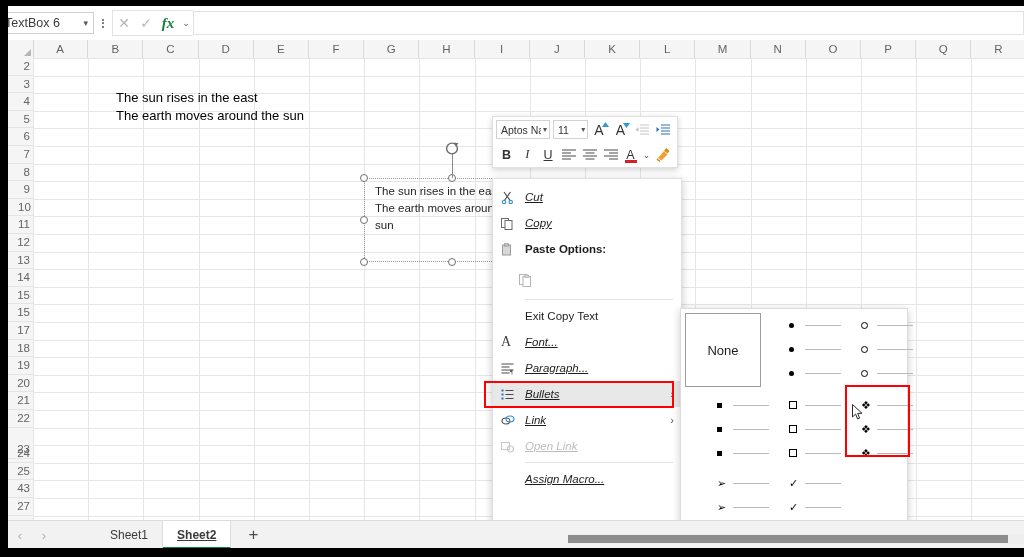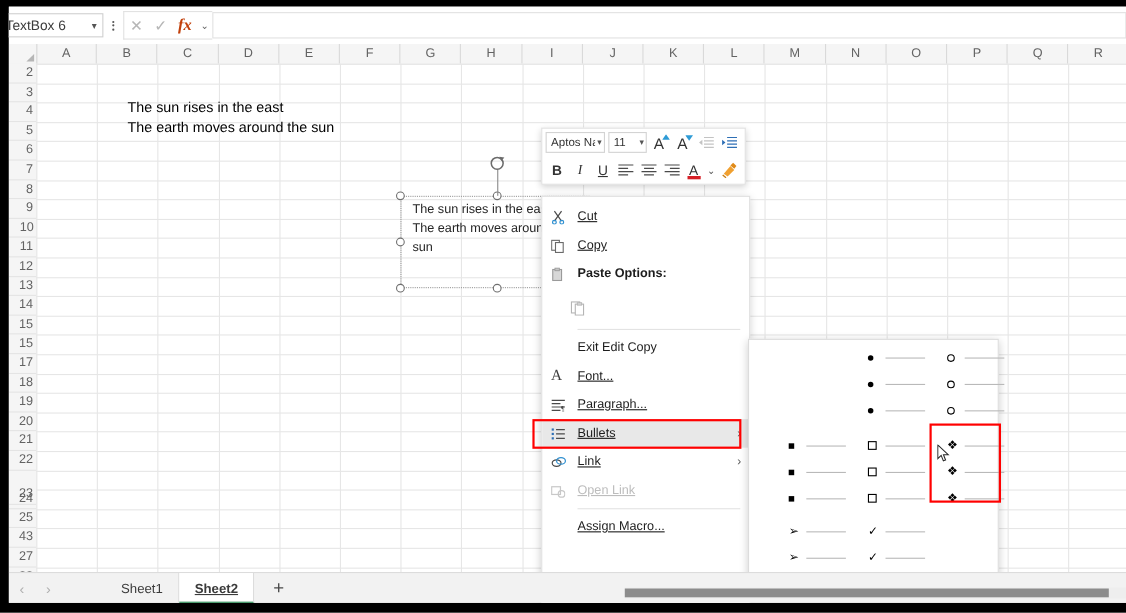--- a/index.html
+++ b/index.html
@@ -27,21 +27,21 @@
     background:#fff;display:flex;align-items:center;
     font-size:12.5px;color:#3b3b3b;padding-left:6px;box-sizing:border-box;
     justify-content:space-between;
   }
   .namebox span.nb-text{white-space:nowrap;overflow:hidden;}
   .chev{font-size:9px;color:#555;padding-right:5px;}
   .kebab{width:18px;text-align:center;color:#555;font-size:13px;letter-spacing:0;line-height:10px;}
   .kebab i{display:block;width:2px;height:2px;background:#555;border-radius:50%;margin:1.5px auto;font-style:normal;}
   .fbtns{display:flex;align-items:center;height:24px;border:1px solid #e2e2e2;border-right:none;background:#fff;}
   .fbtn{width:22px;text-align:center;font-size:14px;color:#b6b6b6;}
-  .fbtn.fx{color:#c2410c;font-family:"Liberation Serif",serif;font-style:italic;font-weight:bold;font-size:15px;}
+  .fbtn.fx{color:#15803d;font-family:"Liberation Serif",serif;font-style:italic;font-weight:bold;font-size:15px;}
   .fbtn.sm{font-size:9px;color:#666;width:14px;}
   .fbar-input{
     flex:1;height:24px;border:1px solid #e2e2e2;background:#fff;
     font-size:12px;color:#222;padding-left:6px;box-sizing:border-box;
     display:flex;align-items:center;
   }
 
   
   .grid-wrap{position:absolute;left:0;top:34px;width:1016px;height:480px;background:#fff;overflow:hidden;}
   .colhdr{position:absolute;left:0;top:0;height:18px;width:1016px;background:#f5f5f5;border-bottom:1px solid #d6d6d6;}
@@ -102,21 +102,21 @@
   .mi{position:relative;height:26px;display:flex;align-items:center;padding-left:8px;box-sizing:border-box;
       font-size:11.5px;color:#1d1d1d;}
   .mi .ic{width:24px;display:flex;align-items:center;justify-content:flex-start;font-size:12.5px;}
   .mi .lbl{flex:1;}
   .mi .arr{width:18px;text-align:center;color:#555;font-size:11px;}
   .mi.bold .lbl{font-weight:bold;}
   .mi.dis{color:#bdbdbd;}
   .mi.sel{background:#e8e8e8;}
   .mi.pasteimg{height:34px;}
   .sep{height:1px;background:#e3e3e3;margin:3px 8px 3px 32px;}
-  .u{text-decoration:underline;}
+  .u{text-decoration:underline;font-style:italic;}
 
   
   .gallery{
     position:absolute;left:672px;top:302px;width:228px;height:235px;
     background:#fff;border:1px solid #dcdcdc;box-shadow:0 2px 8px rgba(0,0,0,.20);
     box-sizing:border-box;
   }
   .g-none{
     position:absolute;left:4px;top:4px;width:76px;height:74px;
     border:1px solid #9c9c9c;background:#fff;display:flex;align-items:center;justify-content:center;
@@ -406,21 +406,21 @@
             <rect x="6.8" y="3.2" width="4" height="2.2" fill="#d8d8d8" stroke="#b5b5b5" stroke-width="0.8"></rect>
           </svg>
         </div>
         <div class="lbl"></div>
       </div>
 
       <div class="sep"></div>
 
       <div class="mi">
         <div class="ic"></div>
-        <div class="lbl">Exit Edit Copy</div>
+        <div class="lbl">Exit Copy Text</div>
       </div>
 
       <div class="mi">
         <div class="ic">
           <span style="font-family:'Liberation Serif',serif;font-size:14px;color:#3d3d3d;">A</span>
         </div>
         <div class="lbl"><span class="u">Font...</span></div>
       </div>
 
       <div class="mi">
@@ -476,20 +476,21 @@
       </div>
 
       <div class="mi">
         
         
       </div>
 
     </div>
 
     <div class="gallery">
+      <div class="g-none">None</div>
 
       <div class="g-cell" style="left:100px;top:4px;">
         <div class="blrow">
             <span class="bl">
               <span class="circ-f"></span>
             </span>
             <span class="dash"></span>
           </div>
         <div class="blrow">
             <span class="bl">

